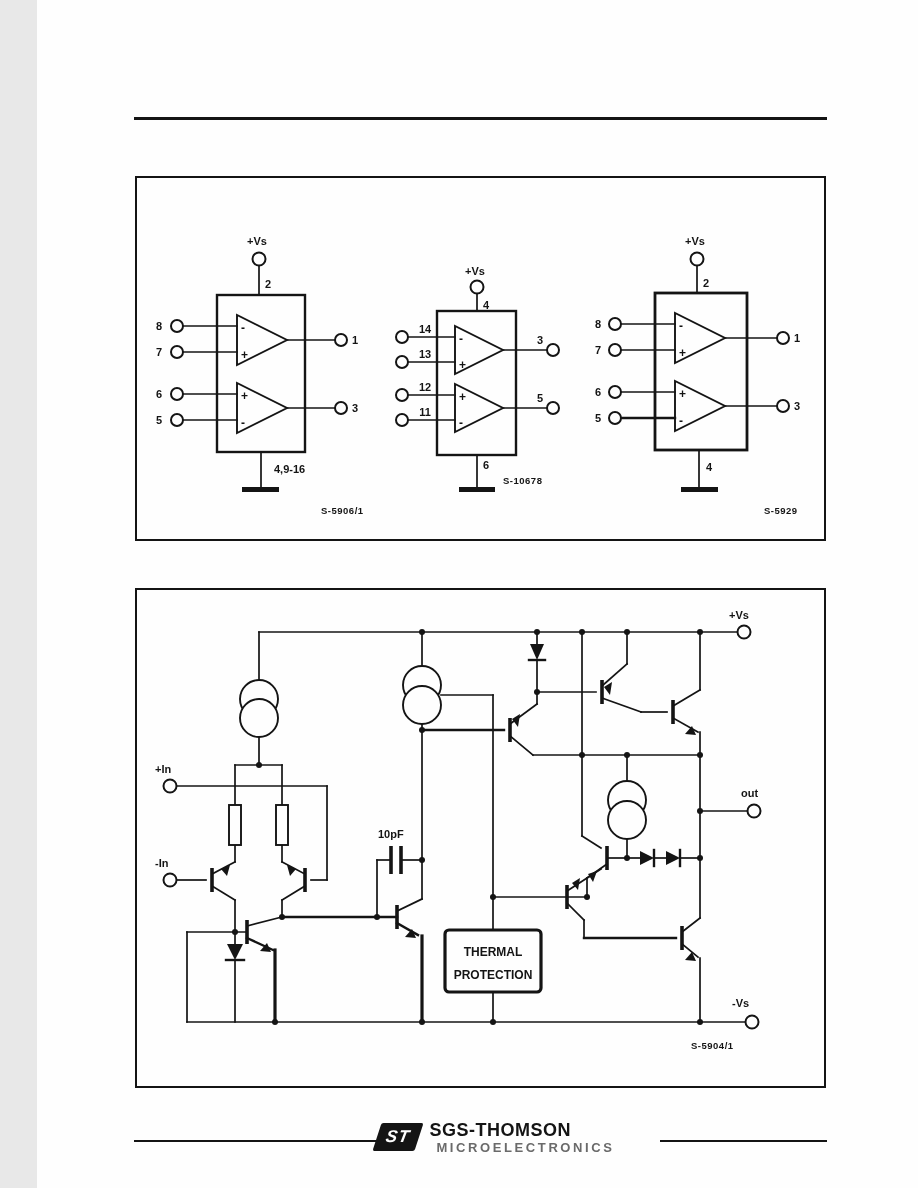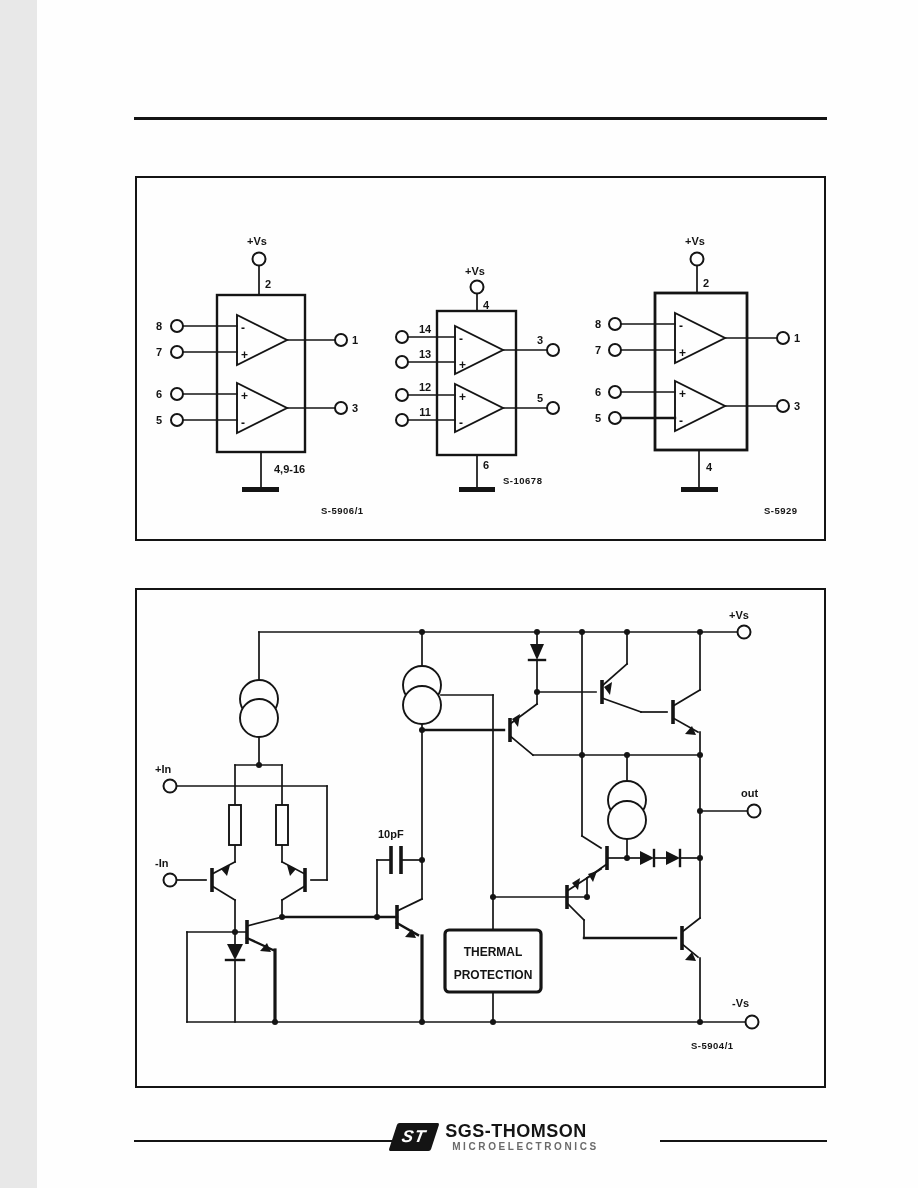--- a/index.html
+++ b/index.html
@@ -20,21 +20,21 @@
   .sym{fill:#141414;stroke:none;}
   .dot{fill:#141414;stroke:none;}
   .footer{position:absolute;left:0;top:1112px;width:918px;height:50px;display:flex;
           align-items:center;justify-content:center;gap:10px;}
   .stmark{width:42px;height:28px;background:#141414;transform:skewX(-18deg);
           display:flex;align-items:center;justify-content:center;border-radius:2px;}
   .stmark span{color:#fefefe;font-weight:bold;font-style:italic;font-size:17px;
           transform:skewX(8deg);letter-spacing:1px;}
   .brandbox{display:flex;flex-direction:column;line-height:1;justify-content:center;}
   .brand{font-size:18px;font-weight:bold;color:#141414;letter-spacing:0.5px;}
-  .tagline{font-size:10px;color:#6a6a6a;letter-spacing:2.6px;margin-top:2px;font-weight:bold;padding-left:7px;}
+  .tagline{font-size:13px;color:#6a6a6a;letter-spacing:2.6px;margin-top:2px;font-weight:bold;padding-left:7px;}
 </style>
 </head>
 <body>
 
 <div class="page">
 
   <div class="rule" style="left:97px;top:117px;width:693px;height:3px;"></div>
 
   <div class="frame" style="left:98px;top:176px;width:687px;height:361px;"></div>
 

